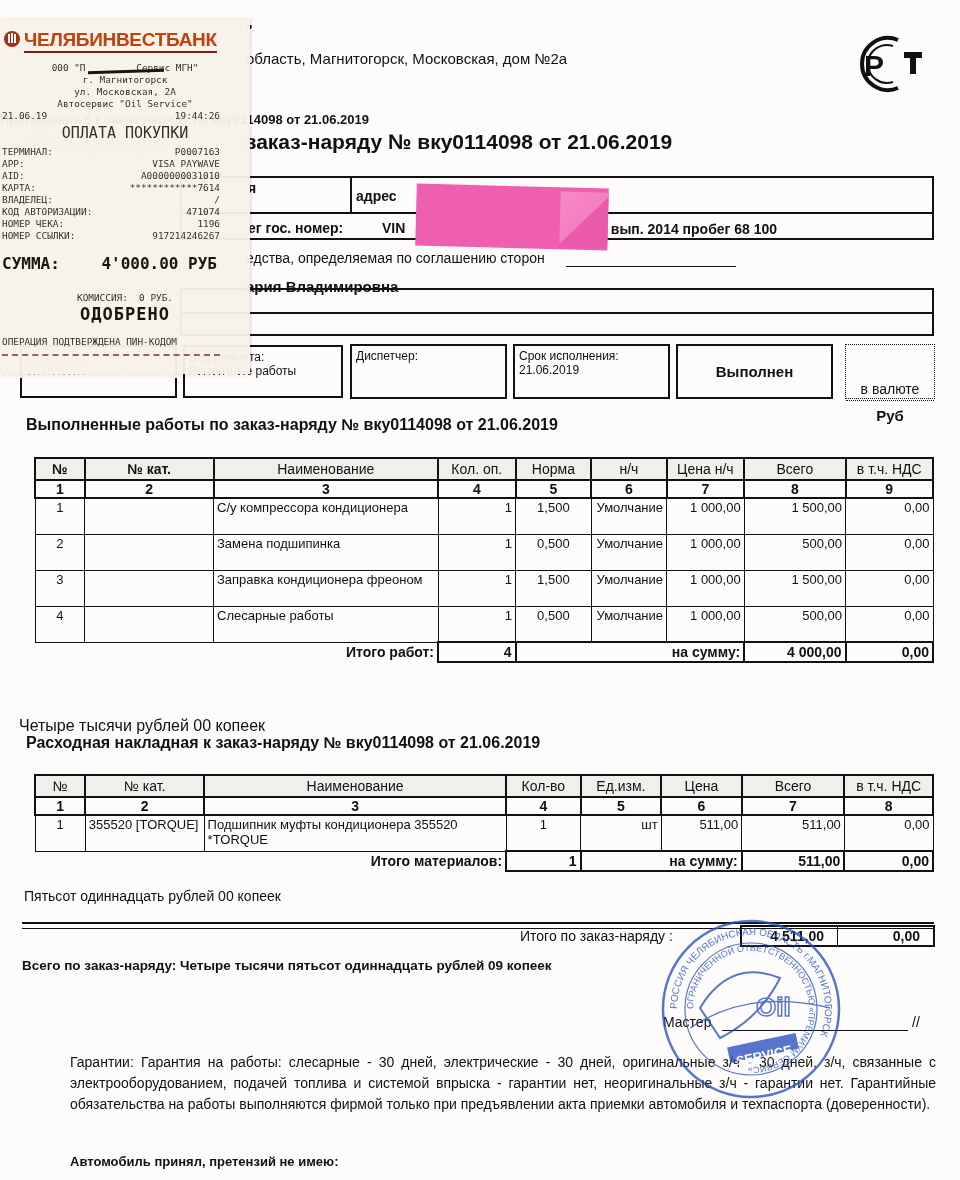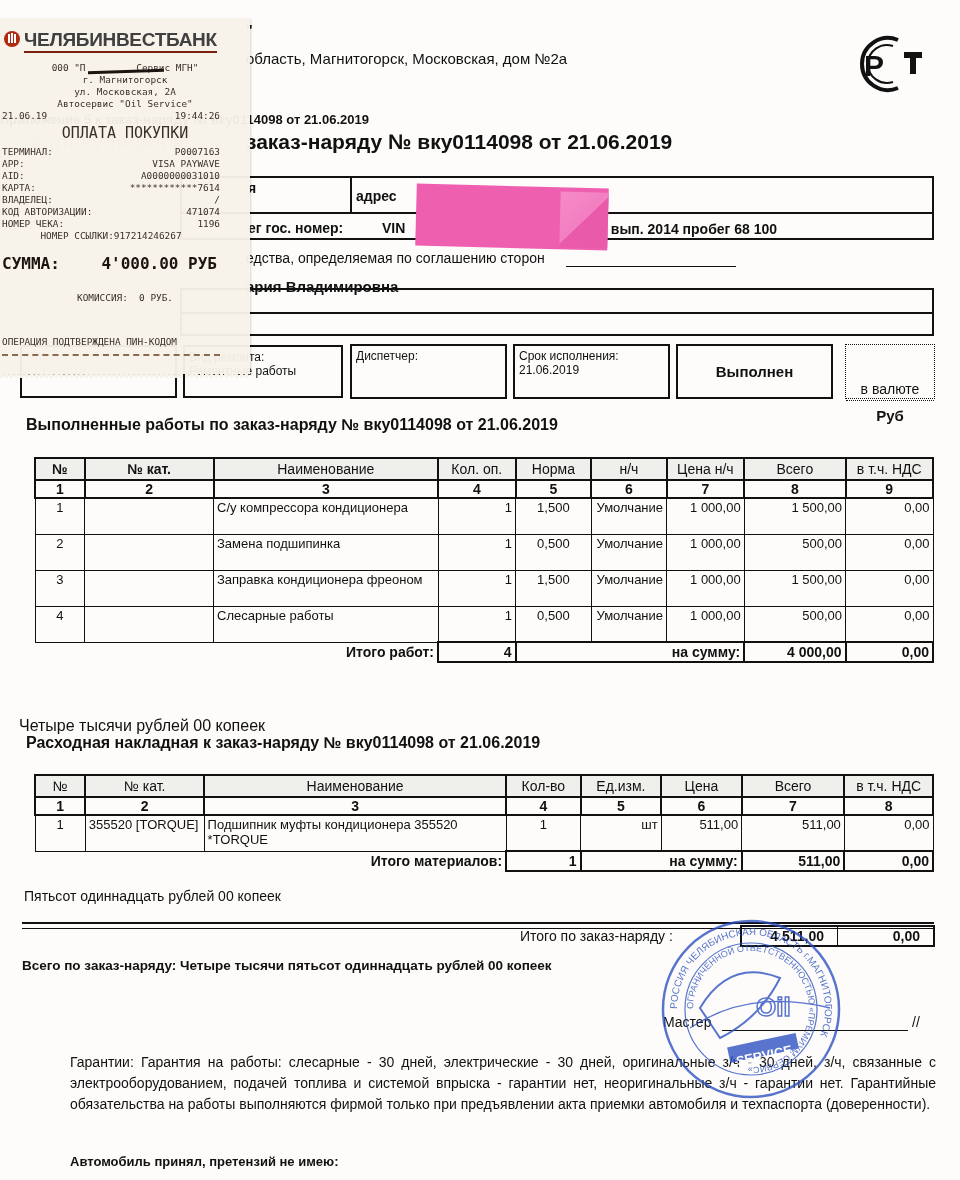--- a/index.html
+++ b/index.html
@@ -76,21 +76,21 @@
 
   .stamp { left: 660px; top: 918px; width: 182px; height: 182px; opacity: 0.78; pointer-events: none; }
 
   
   .receipt {
     left: 0; top: 18px; width: 250px; height: 356px;
     background: rgba(247,243,234,0.96);
     font-family: "DejaVu Sans Mono", monospace; font-size: 9.4px; color: #3a2f28;
     box-shadow: 1px 1px 2px rgba(0,0,0,0.15);
   }
-  .receipt .bank { position: absolute; left: 6px; top: 11px; font-family: "Liberation Sans", sans-serif; font-size: 19px; font-weight: bold; color: #404040; border-bottom: 2px solid #7a2010; letter-spacing: -0.3px; }
+  .receipt .bank { position: absolute; left: 6px; top: 11px; font-family: "Liberation Sans", sans-serif; font-size: 19px; font-weight: bold; color: #c2410c; border-bottom: 2px solid #7a2010; letter-spacing: -0.3px; }
   .receipt .bank-logo { position:absolute; left: 3px; top: 12px; width: 18px; height: 18px; }
   .receipt .ctr { position: absolute; left: 0; width: 250px; text-align: center; white-space: pre; }
   .receipt .row { position: absolute; left: 2px; width: 218px; display: flex; justify-content: space-between; }
   .receipt .big { font-size: 15px; }
   .receipt .sum { position: absolute; left: 2px; top: 236px; width: 215px; display:flex; justify-content: space-between; font-size: 16px; font-weight: bold; color: #1c1410; }
   .receipt .approved { position: absolute; left: 0; width: 250px; text-align: center; font-size: 17px; font-weight: bold; color: #1c1410; letter-spacing: 1px; }
   .receipt .dash { position: absolute; left: 2px; top: 336px; width: 218px; border-top: 2px dashed #8a6a50; }
   .receipt .strike { position:absolute; left: 88px; top: 52px; width: 76px; border-top: 3px solid #1c1410; transform: rotate(-2deg); }
   .receipt .torn { position:absolute; left:0; bottom:-4px; width:250px; height:4px; background: repeating-linear-gradient(90deg, rgba(247,243,234,0.96) 0 3px, transparent 3px 5px); }
 </style>
@@ -303,21 +303,21 @@
 </tbody>
   </table>
 <div class="abs words2">Пятьсот одиннадцать рублей 00 копеек</div>
 
 <div class="abs dbl-line"></div>
 <div class="abs grand-label">Итого по заказ-наряду :</div>
 <div class="abs grand-box">
   <span>4 511,00</span>
   <span>0,00</span>
 </div>
-<div class="abs total-words">Всего по заказ-наряду: Четыре тысячи пятьсот одиннадцать рублей 00 копеек</div>
+<div class="abs total-words">Всего по заказ-наряду: Четыре тысячи пятьсот одиннадцать рублей 09 копеек</div>
 
 <div class="abs master">Мастер</div>
 <div class="abs master-line"></div>
 <div class="abs master-slash">//</div>
 
 <div class="abs warranty">Гарантии: Гарантия на работы: слесарные - 30 дней, электрические - 30 дней, оригинальные з/ч - 30 дней, з/ч, связанные с электрооборудованием, подачей топлива и системой впрыска - гарантии нет, неоригинальные з/ч - гарантии нет. Гарантийные обязательства на работы выполняются фирмой только при предъявлении акта приемки автомобиля и техпаспорта (доверенности).</div>
 <div class="abs accepted">Автомобиль принял, претензий не имею:</div>
 
 <svg class="abs stamp" viewBox="0 0 182 182">
   <defs>
@@ -375,28 +375,29 @@
         <span>/</span>
       </div>
       <div class="row" style="top: 188px;">
         <span>КОД АВТОРИЗАЦИИ:</span>
         <span>471074</span>
       </div>
       <div class="row" style="top: 200px;">
         <span>НОМЕР ЧЕКА:</span>
         <span>1196</span>
       </div>
-      <div class="row" style="top: 212px; justify-content: center;">
+      <div class="row" style="top: 212px;">
         <span>НОМЕР ССЫЛКИ:</span>
         <span>917214246267</span>
       </div>
     </div>
   <div class="sum">
     <span>СУММА:</span>
     <span>4'000.00 РУБ</span>
   </div>
   <div class="ctr" style="top:274px">КОМИССИЯ:  0 РУБ.</div>
+  <div class="approved" style="top:286px">ОДОБРЕНО</div>
   <div class="row" style="top:318px">
       <span>ОПЕРАЦИЯ ПОДТВЕРЖДЕНА ПИН-КОДОМ</span>
     </div>
   <div class="dash"></div>
   <div class="torn"></div>
 </div>
 
 </body></html>

